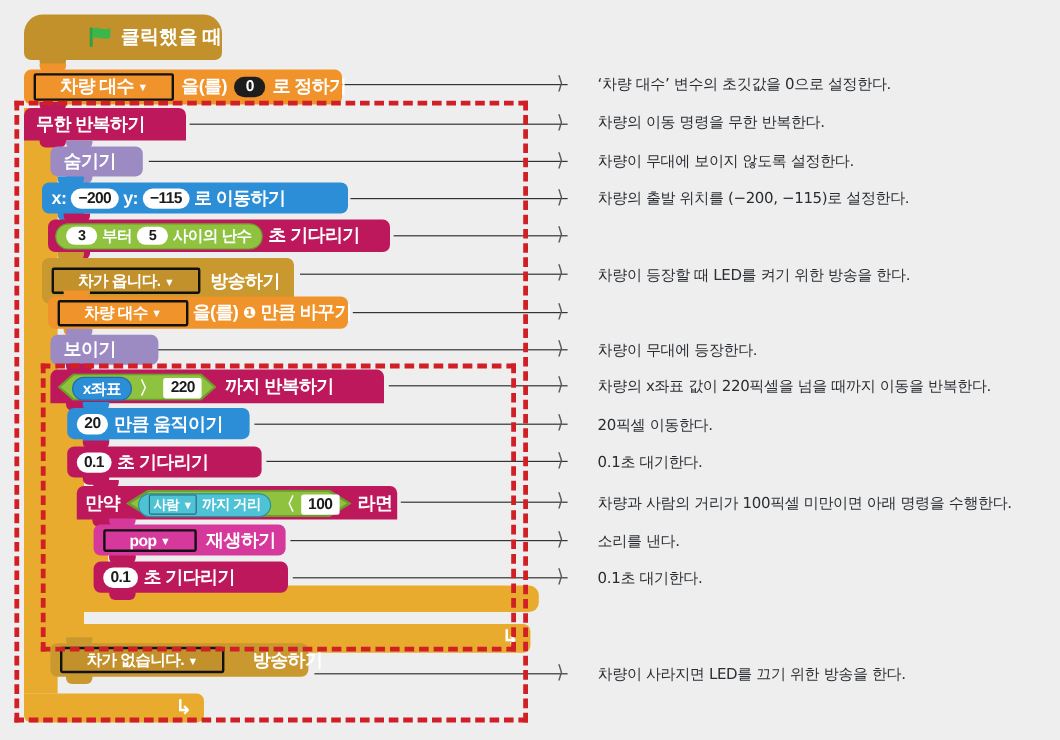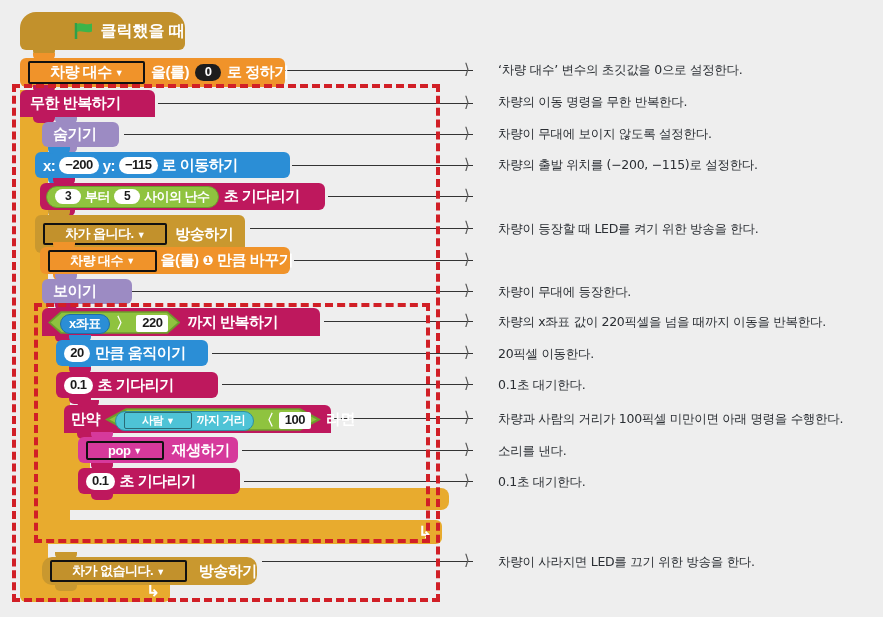--- a/index.html
+++ b/index.html
@@ -266,21 +266,21 @@
   </div>
 
   <div class="blk c-control notch" style="left:64px; top:405px; width:267px; height:28px; font-size:15px; padding:0 7px; gap:5px; border-radius:6px 6px 0 0;">
     <span class="t">만약</span>
     <span class="hexwrap" style="height:23px;">
       <svg class="hexsvg" viewBox="0 0 100 23" preserveAspectRatio="none" aria-hidden="true">
         <polygon points="10,1 90,1 99,11.5 90,22 10,22 1,11.5" fill="#8fc33f" stroke="#6d9b2c" stroke-width="1.6"></polygon>
       </svg>
       <span class="hexcontent" style="gap:5px;padding:0 10px;">
         <span class="pill sense" style="font-size:12px;height:18px;gap:4px;">
-          <span class="ddown teal" style="font-size:11px;border-width:1.5px;padding:0 17px;">
+          <span class="ddown teal" style="font-size:11px;border-width:1.5px;padding:0 3px;">
             <span>사람</span>
             <span class="caret">▼</span>
           </span>
           <span class="t">까지 거리</span>
         </span>
         <span class="t" style="font-size:15px;">〈</span>
         <span class="oval" style="font-size:13px;height:17px;border-radius:2px;">100</span>
       </span>
     </span>
     <span class="t">라면</span>
@@ -292,21 +292,21 @@
       <span class="caret">▼</span>
     </span>
     <span class="t">재생하기</span>
   </div>
 
   <div class="blk c-control notch" style="left:78px; top:468px; width:162px; height:26px; font-size:15px; padding:0 8px; gap:5px;">
     <span class="oval" style="font-size:13px;height:17px;">0.1</span>
     <span class="t">초 기다리기</span>
   </div>
 
-  <div class="blk c-event2 notch" style="left:42px; top:557px; width:215px; height:28px; font-size:15px; padding:0 8px; gap:12px;border-radius:10px;">
+  <div class="blk c-event2 notch" style="left:42px; top:536px; width:215px; height:28px; font-size:15px; padding:0 8px; gap:24px;">
     <span class="ddown gold" style="font-size:13px;">
       <span>차가 없습니다.</span>
       <span class="caret">▼</span>
     </span>
     <span class="t">방송하기</span>
   </div>
 
   <div class="dashrect" style="left:12px; top:84px; width:428px; height:518px;"></div>
   <div class="dashrect" style="left:34px; top:303px; width:396px; height:240px;"></div>
 

